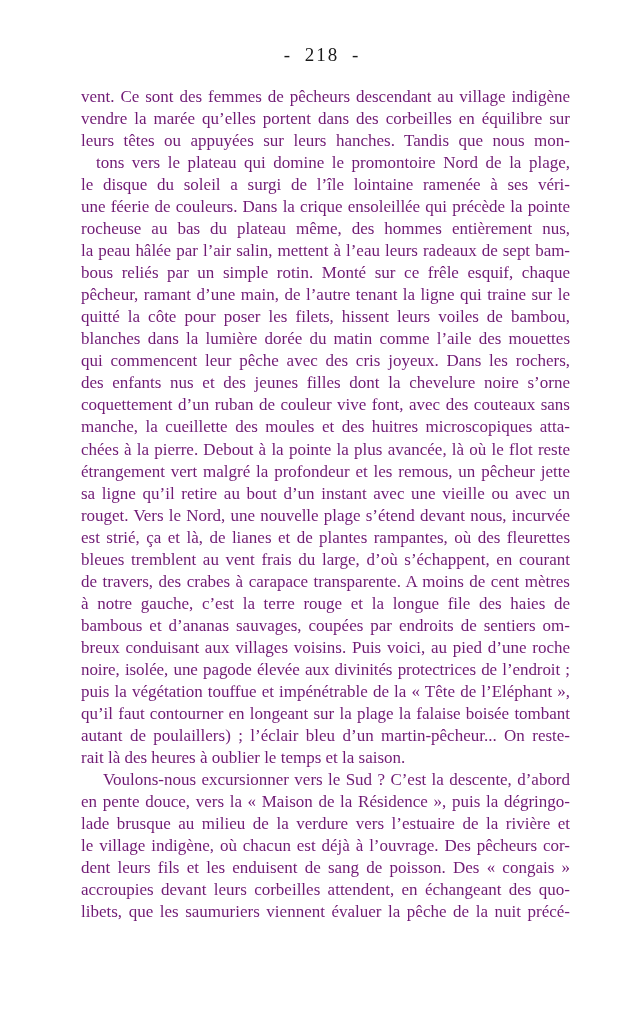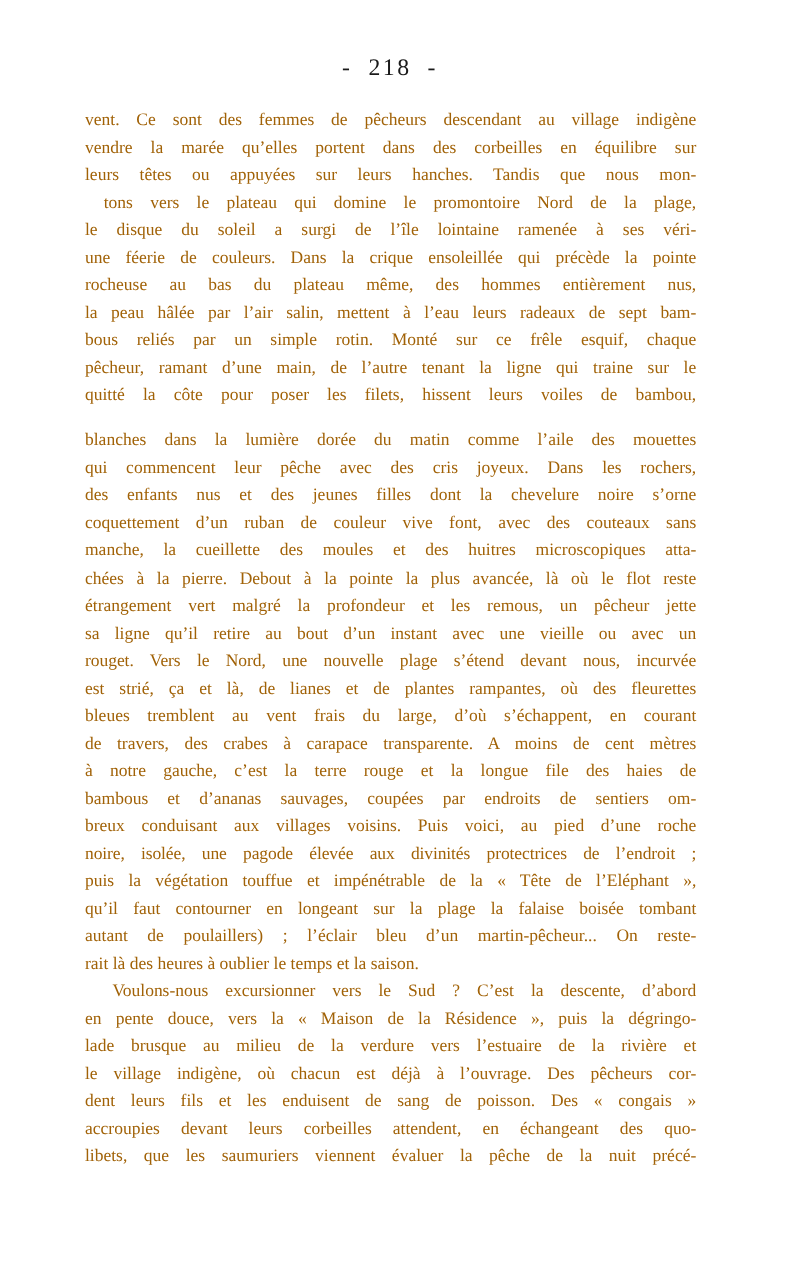--- a/index.html
+++ b/index.html
@@ -1,25 +1,25 @@
 <!DOCTYPE html>
 <html><head>
 <meta charset="utf-8">
 <style>
   html, body { margin: 0; padding: 0; background: #ffffff; }
   body { width: 640px; height: 1024px; overflow: hidden; position: relative; }
   .page-number {
-    position: absolute; top: 44px; left: 4px; width: 616px;
+    position: absolute; top: 44px; left: 14px; width: 616px;
     text-align: center;
     font-family: "Liberation Serif", serif; font-size: 19px; color: #1a1a1a;
     letter-spacing: 2px; word-spacing: 6px;
   }
   .text-block {
-    position: absolute; top: 86px; left: 68px; width: 489px;
-    font-family: "Liberation Serif", serif; font-size: 14px; color: #a16207;
+    position: absolute; top: 86px; left: 81px; width: 489px;
+    font-family: "Liberation Serif", serif; font-size: 17px; color: #701a75;
   }
   .line {
     height: 22.04px; line-height: 22.04px;
     white-space: nowrap; text-align: justify; text-align-last: justify;
     overflow: visible;
   }
   .line.last { text-align-last: left; }
   .line.indent { text-indent: 22px; }
 </style>
 </head>
@@ -32,21 +32,21 @@
     <div class="line" style="white-space: nowrap;">vendre la marée qu’elles portent dans des corbeilles en équilibre sur</div>
     <div class="line" style="white-space: nowrap;">leurs têtes ou appuyées sur leurs hanches. Tandis que nous mon-</div>
     <div class="line" style="white-space: nowrap; margin-left: 15px;">tons vers le plateau qui domine le promontoire Nord de la plage,</div>
     <div class="line" style="white-space: nowrap;">le disque du soleil a surgi de l’île lointaine ramenée à ses véri-</div>
     <div class="line" style="white-space: nowrap; letter-spacing: -0.022px;">une féerie de couleurs. Dans la crique ensoleillée qui précède la pointe</div>
     <div class="line" style="white-space: nowrap;">rocheuse au bas du plateau même, des hommes entièrement nus,</div>
     <div class="line" style="white-space: nowrap; letter-spacing: -0.022px;">la peau hâlée par l’air salin, mettent à l’eau leurs radeaux de sept bam-</div>
     <div class="line" style="white-space: nowrap;">bous reliés par un simple rotin. Monté sur ce frêle esquif, chaque</div>
     <div class="line" style="white-space: nowrap;">pêcheur, ramant d’une main, de l’autre tenant la ligne qui traine sur le</div>
     <div class="line" style="white-space: nowrap;">quitté la côte pour poser les filets, hissent leurs voiles de bambou,</div>
-    <div class="line" style="white-space: nowrap; margin-top: 14px;">blanches dans la lumière dorée du matin comme l’aile des mouettes</div>
+    <div class="line" style="white-space: nowrap;">blanches dans la lumière dorée du matin comme l’aile des mouettes</div>
     <div class="line" style="white-space: nowrap;">qui commencent leur pêche avec des cris joyeux. Dans les rochers,</div>
     <div class="line" style="white-space: nowrap;">des enfants nus et des jeunes filles dont la chevelure noire s’orne</div>
     <div class="line" style="white-space: nowrap;">coquettement d’un ruban de couleur vive font, avec des couteaux sans</div>
     <div class="line" style="white-space: nowrap;">manche, la cueillette des moules et des huitres microscopiques atta-</div>
     <div class="line" style="white-space: nowrap;">chées à la pierre. Debout à la pointe la plus avancée, là où le flot reste</div>
     <div class="line" style="white-space: nowrap;">étrangement vert malgré la profondeur et les remous, un pêcheur jette</div>
     <div class="line" style="white-space: nowrap;">sa ligne qu’il retire au bout d’un instant avec une vieille ou avec un</div>
     <div class="line" style="white-space: nowrap; letter-spacing: -0.04px;">rouget. Vers le Nord, une nouvelle plage s’étend devant nous, incurvée</div>
     <div class="line" style="white-space: nowrap;">est strié, ça et là, de lianes et de plantes rampantes, où des fleurettes</div>
     <div class="line" style="white-space: nowrap;">bleues tremblent au vent frais du large, d’où s’échappent, en courant</div>

